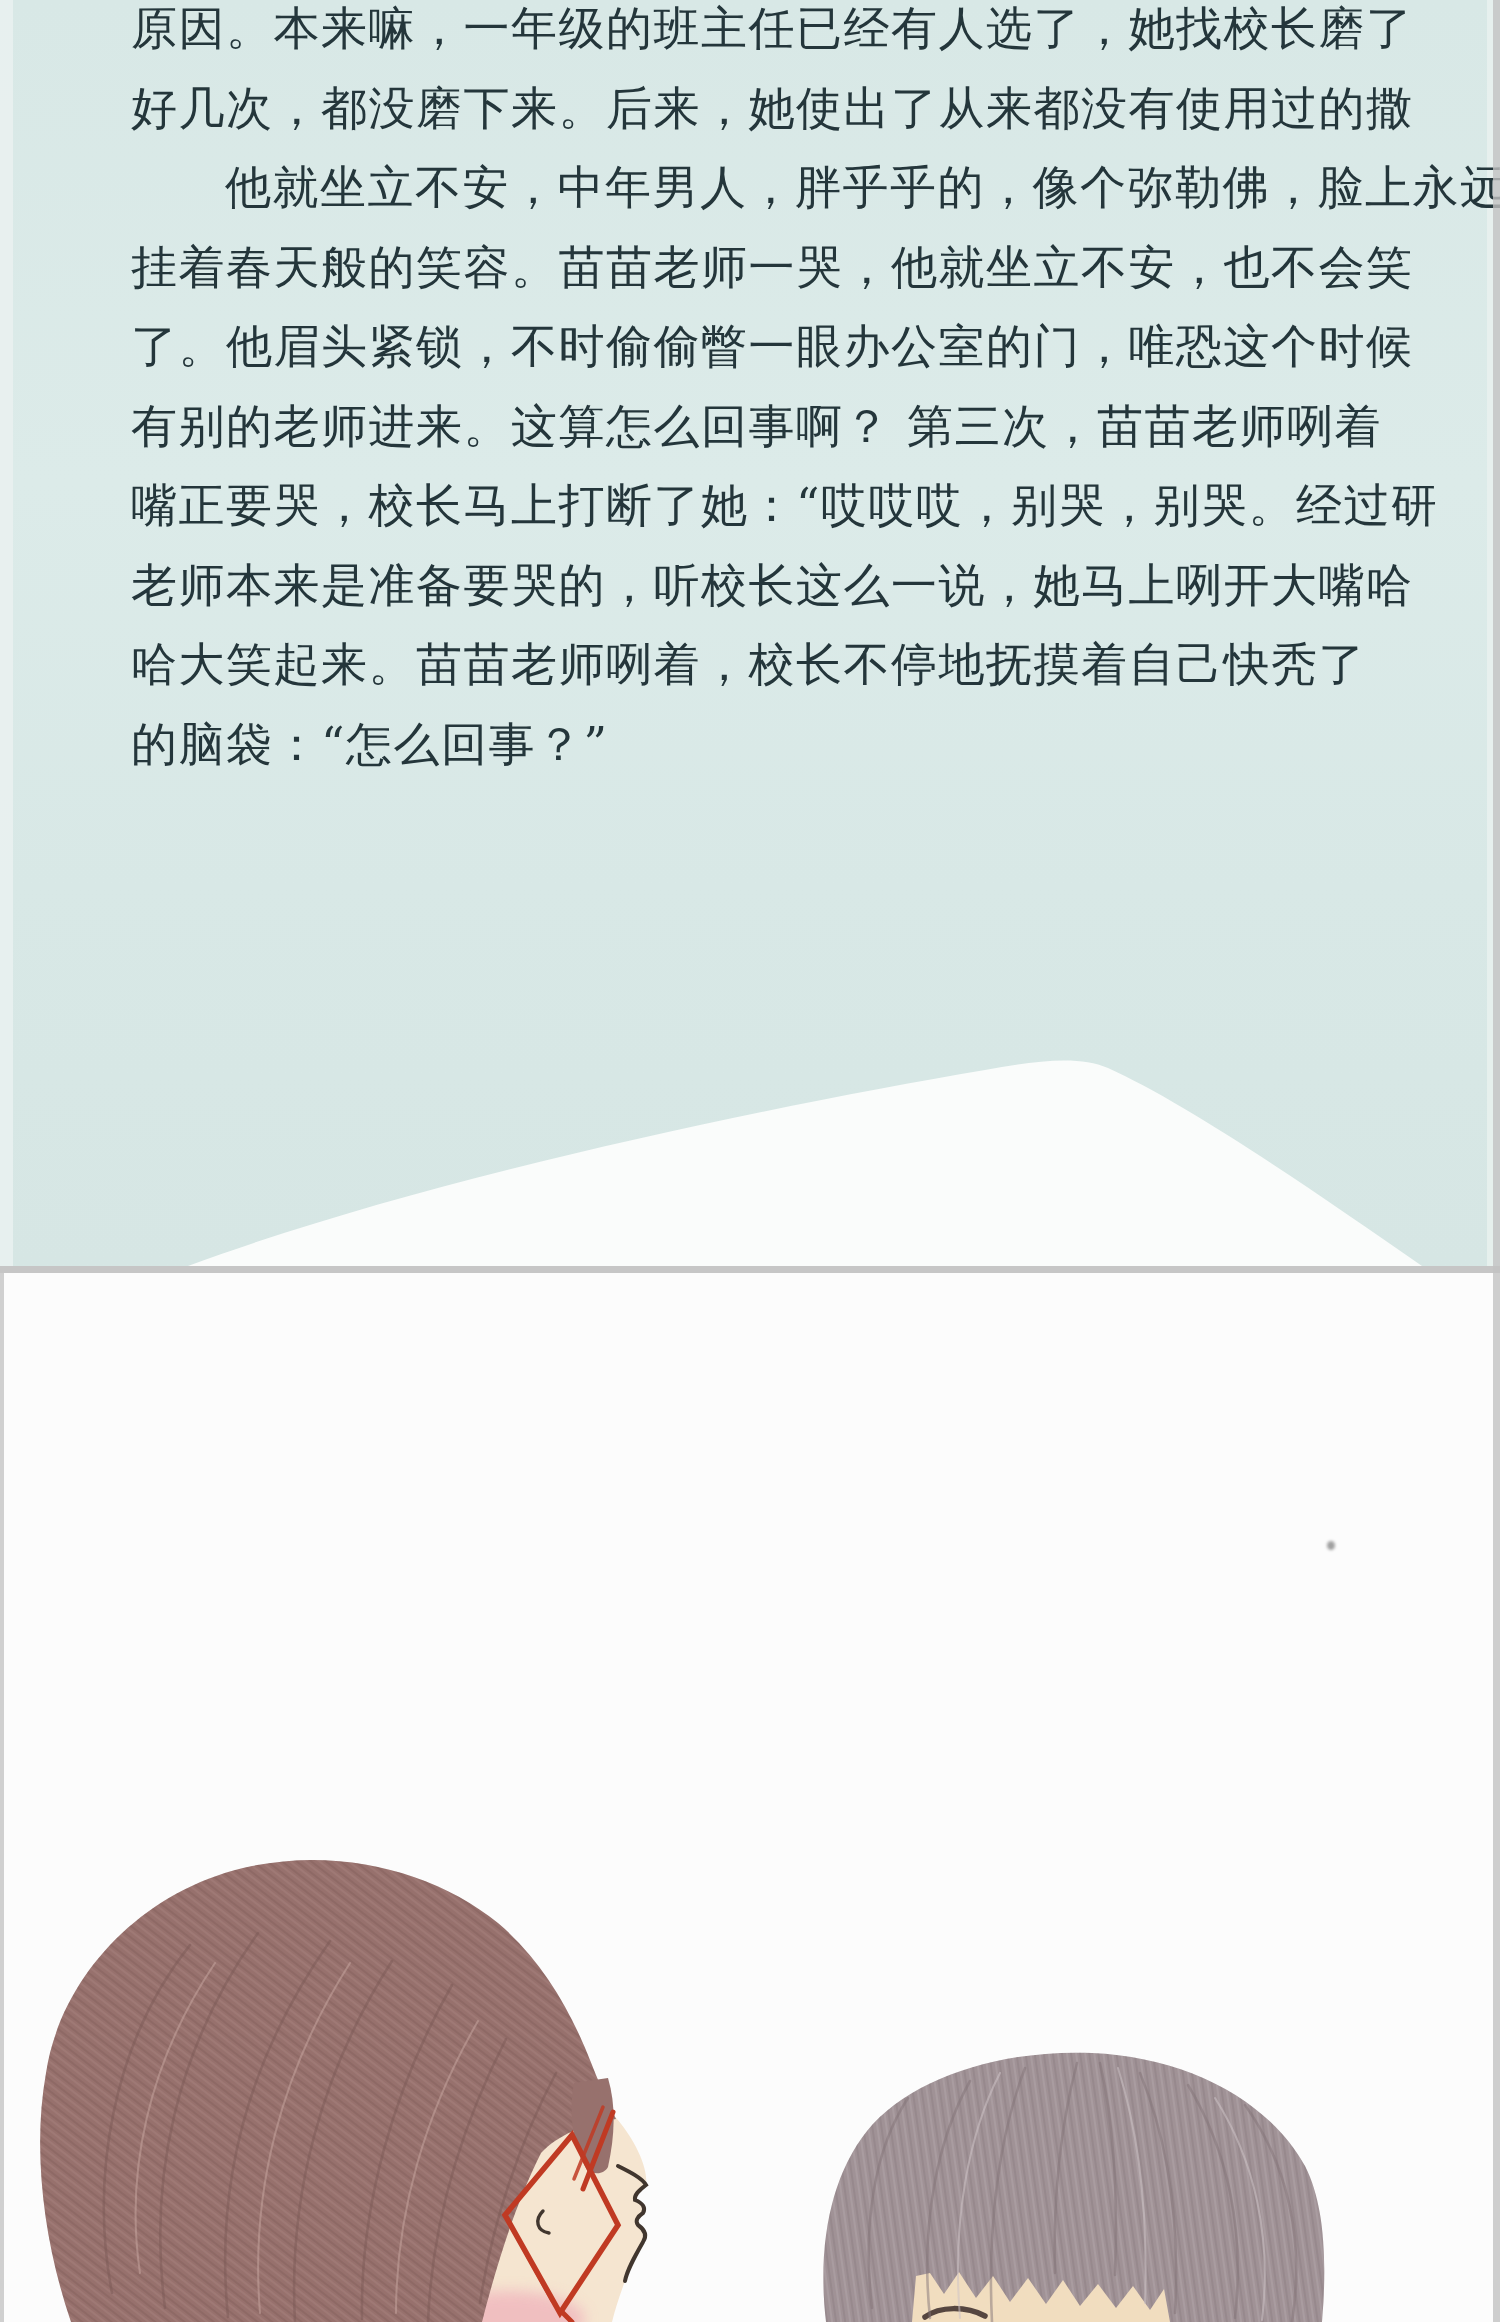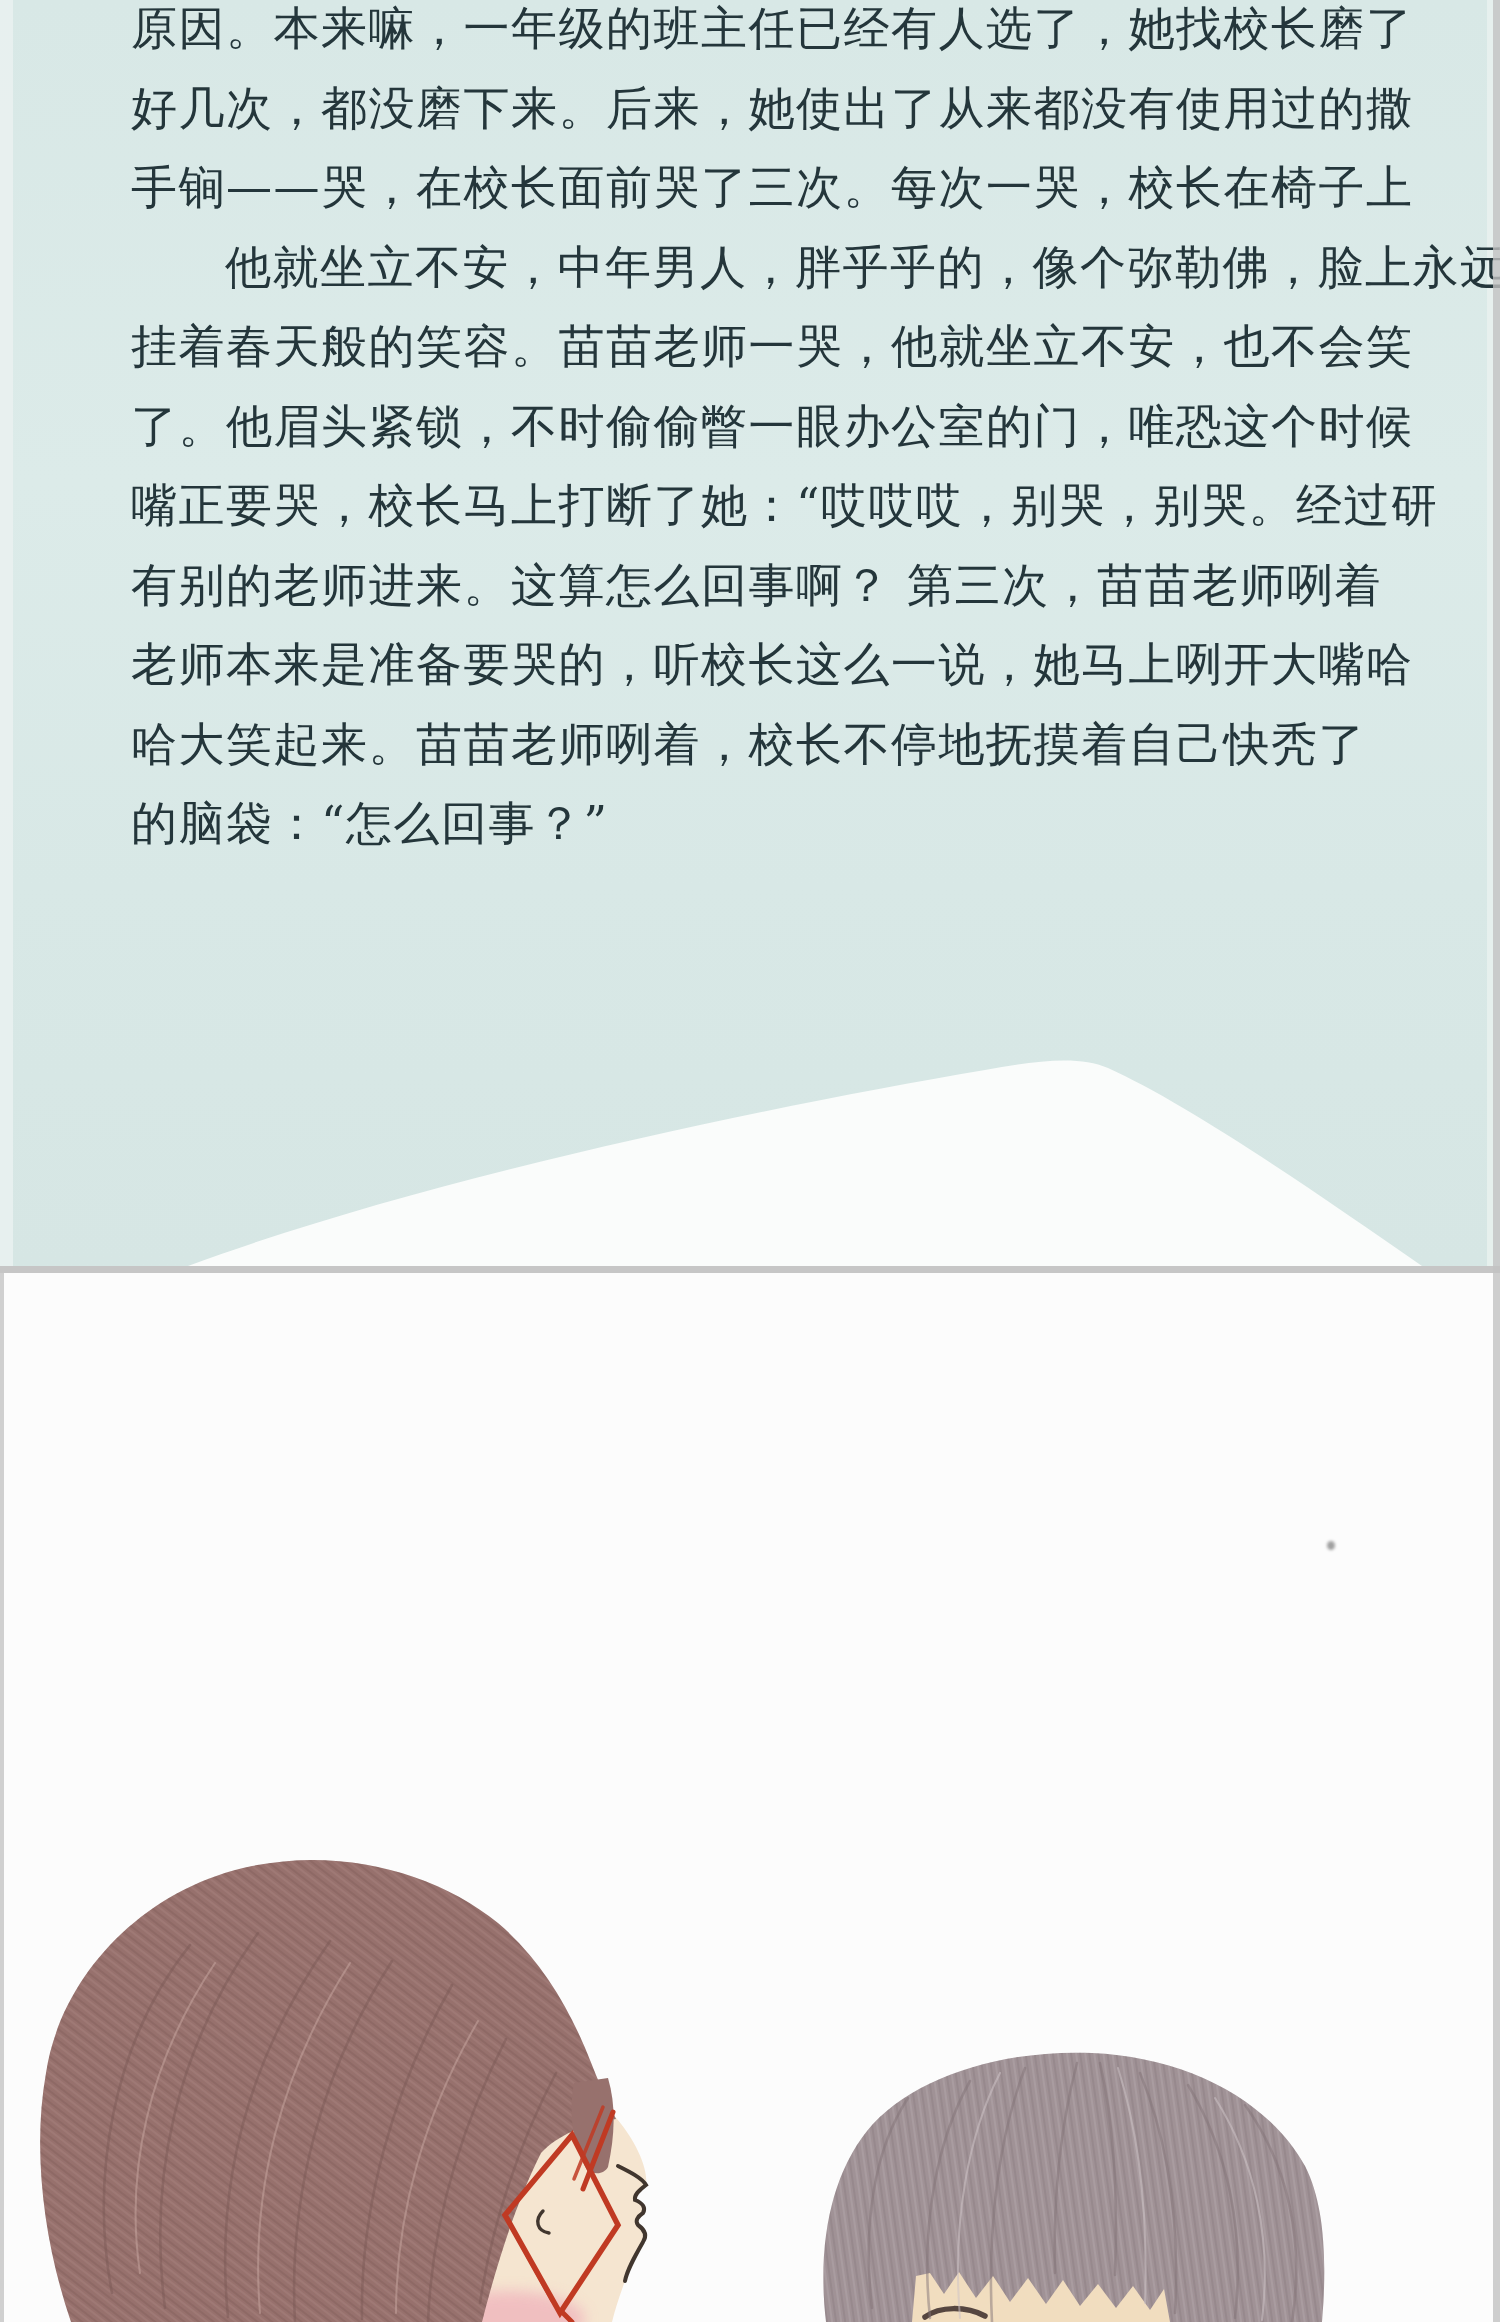--- a/index.html
+++ b/index.html
@@ -73,28 +73,27 @@
     <svg class="hill-svg" viewBox="0 0 1500 1266" preserveAspectRatio="none" aria-hidden="true">
       <path d="M 188,1266 C 420,1180 760,1108 985,1070
                C 1035,1061 1078,1055 1108,1068
                C 1190,1105 1320,1195 1422,1266 Z" style="fill:var(--hill)"></path>
     </svg>
 
     <div class="text-block">
       <p class="para">
         <span class="line">原因。本来嘛，一年级的班主任已经有人选了，她找校长磨了</span>
         <span class="line">好几次，都没磨下来。后来，她使出了从来都没有使用过的撒</span>
-        <span class="line">手锏——哭，在校长面前哭了三次。每次一哭，校长在椅子上</span>
       </p>
       <p class="para para-indent">
         <span class="line">他就坐立不安，中年男人，胖乎乎的，像个弥勒佛，脸上永远</span>
         <span class="line">挂着春天般的笑容。苗苗老师一哭，他就坐立不安，也不会笑</span>
         <span class="line">了。他眉头紧锁，不时偷偷瞥一眼办公室的门，唯恐这个时候</span>
+        <span class="line">有别的老师进来。这算怎么回事啊？ 第三次，苗苗老师咧着</span>
         <span class="line">嘴正要哭，校长马上打断了她：“哎哎哎，别哭，别哭。经过研</span>
-        <span class="line">有别的老师进来。这算怎么回事啊？ 第三次，苗苗老师咧着</span>
         <span class="line">老师本来是准备要哭的，听校长这么一说，她马上咧开大嘴哈</span>
         <span class="line">哈大笑起来。苗苗老师咧着，校长不停地抚摸着自己快秃了</span>
         <span class="line">的脑袋：“怎么回事？”</span>
       </p>
     </div>
   </section>
 
   <div class="divider"></div>
 
   <section class="page-bottom">

